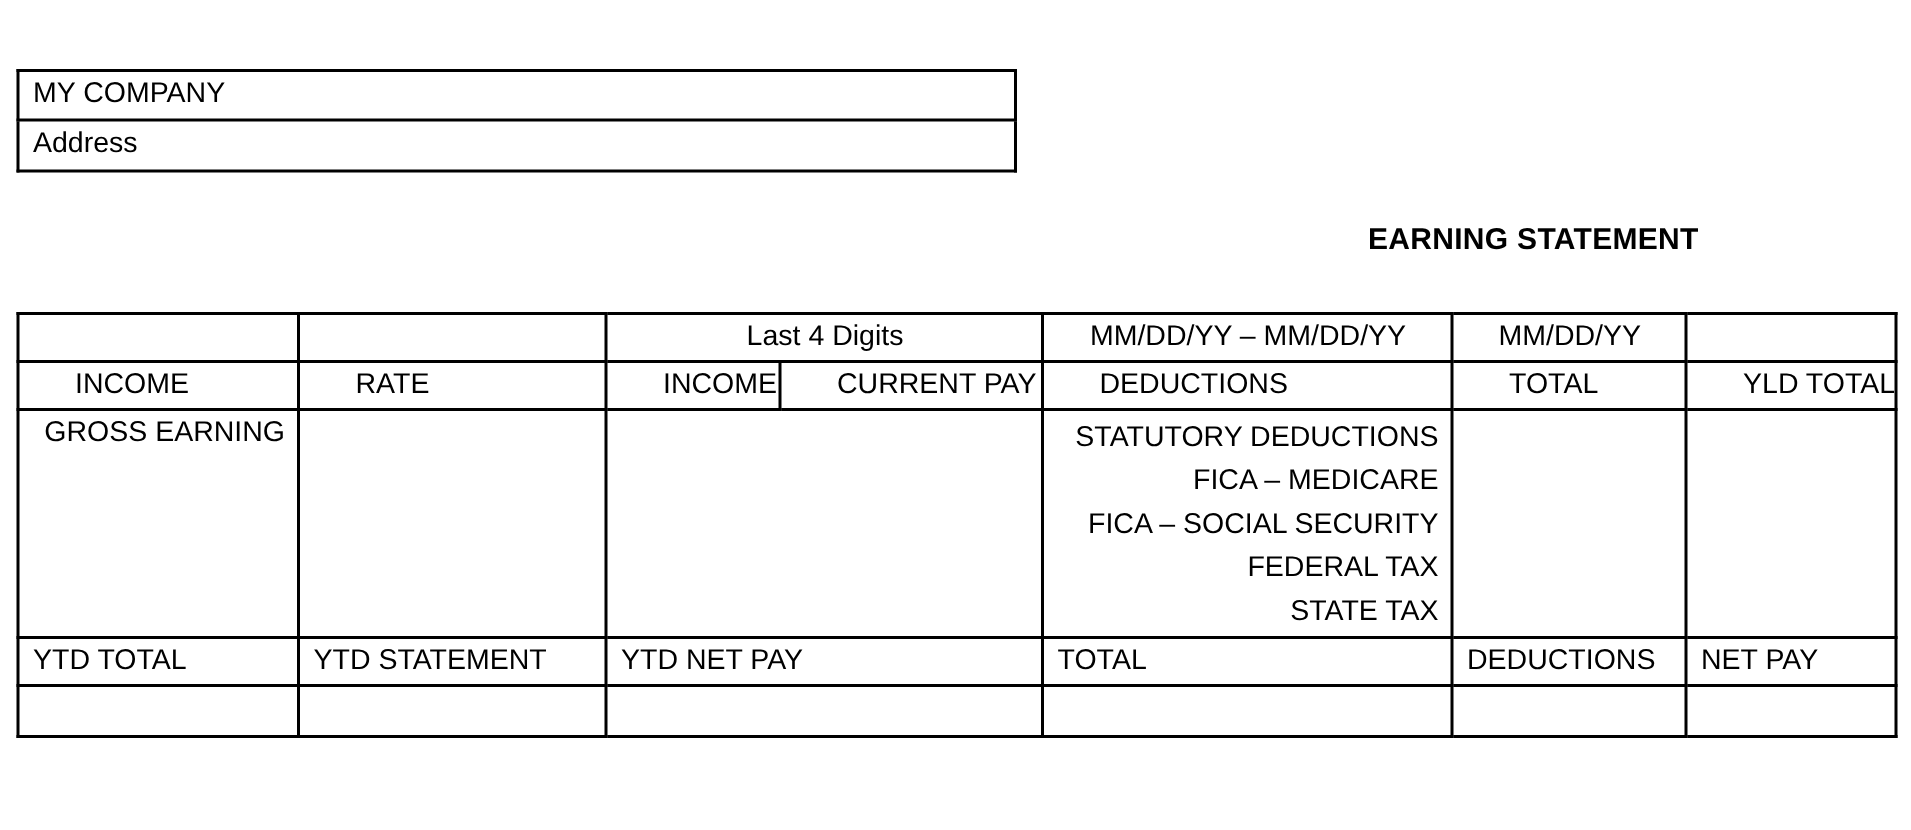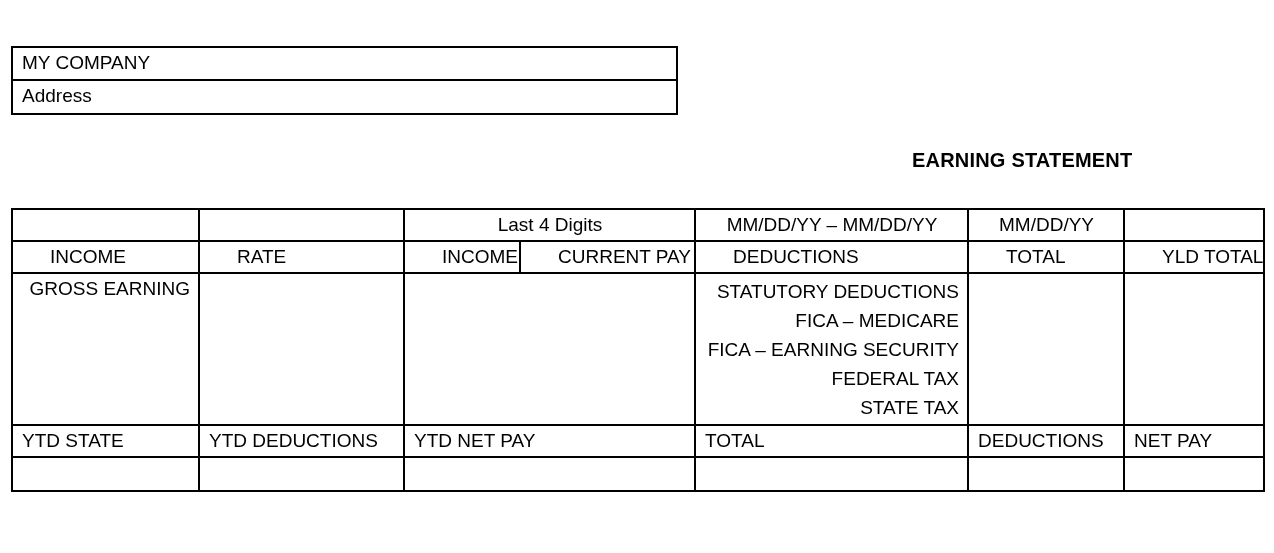--- a/index.html
+++ b/index.html
@@ -120,31 +120,31 @@
       <td>YLD TOTAL</td>
     </tr>
 
     <tr class="r4">
       <td>GROSS EARNING</td>
       <td></td>
       <td colspan="2"></td>
       <td>
         <div class="deduction-line">STATUTORY DEDUCTIONS</div>
         <div class="deduction-line">FICA – MEDICARE</div>
-        <div class="deduction-line">FICA – EARNING SECURITY</div>
+        <div class="deduction-line">FICA – SOCIAL SECURITY</div>
         <div class="deduction-line">FEDERAL TAX</div>
         <div class="deduction-line">STATE TAX</div>
       </td>
       <td></td>
       <td></td>
     </tr>
 
     <tr class="r5">
-      <td>YTD STATE</td>
-      <td>YTD DEDUCTIONS</td>
+      <td>YTD TOTAL</td>
+      <td>YTD STATEMENT</td>
       <td colspan="2">YTD NET PAY</td>
       <td>TOTAL</td>
       <td>DEDUCTIONS</td>
       <td>NET PAY</td>
     </tr>
 
     <tr class="r6">
       <td></td>
       <td></td>
       <td colspan="2"></td>

